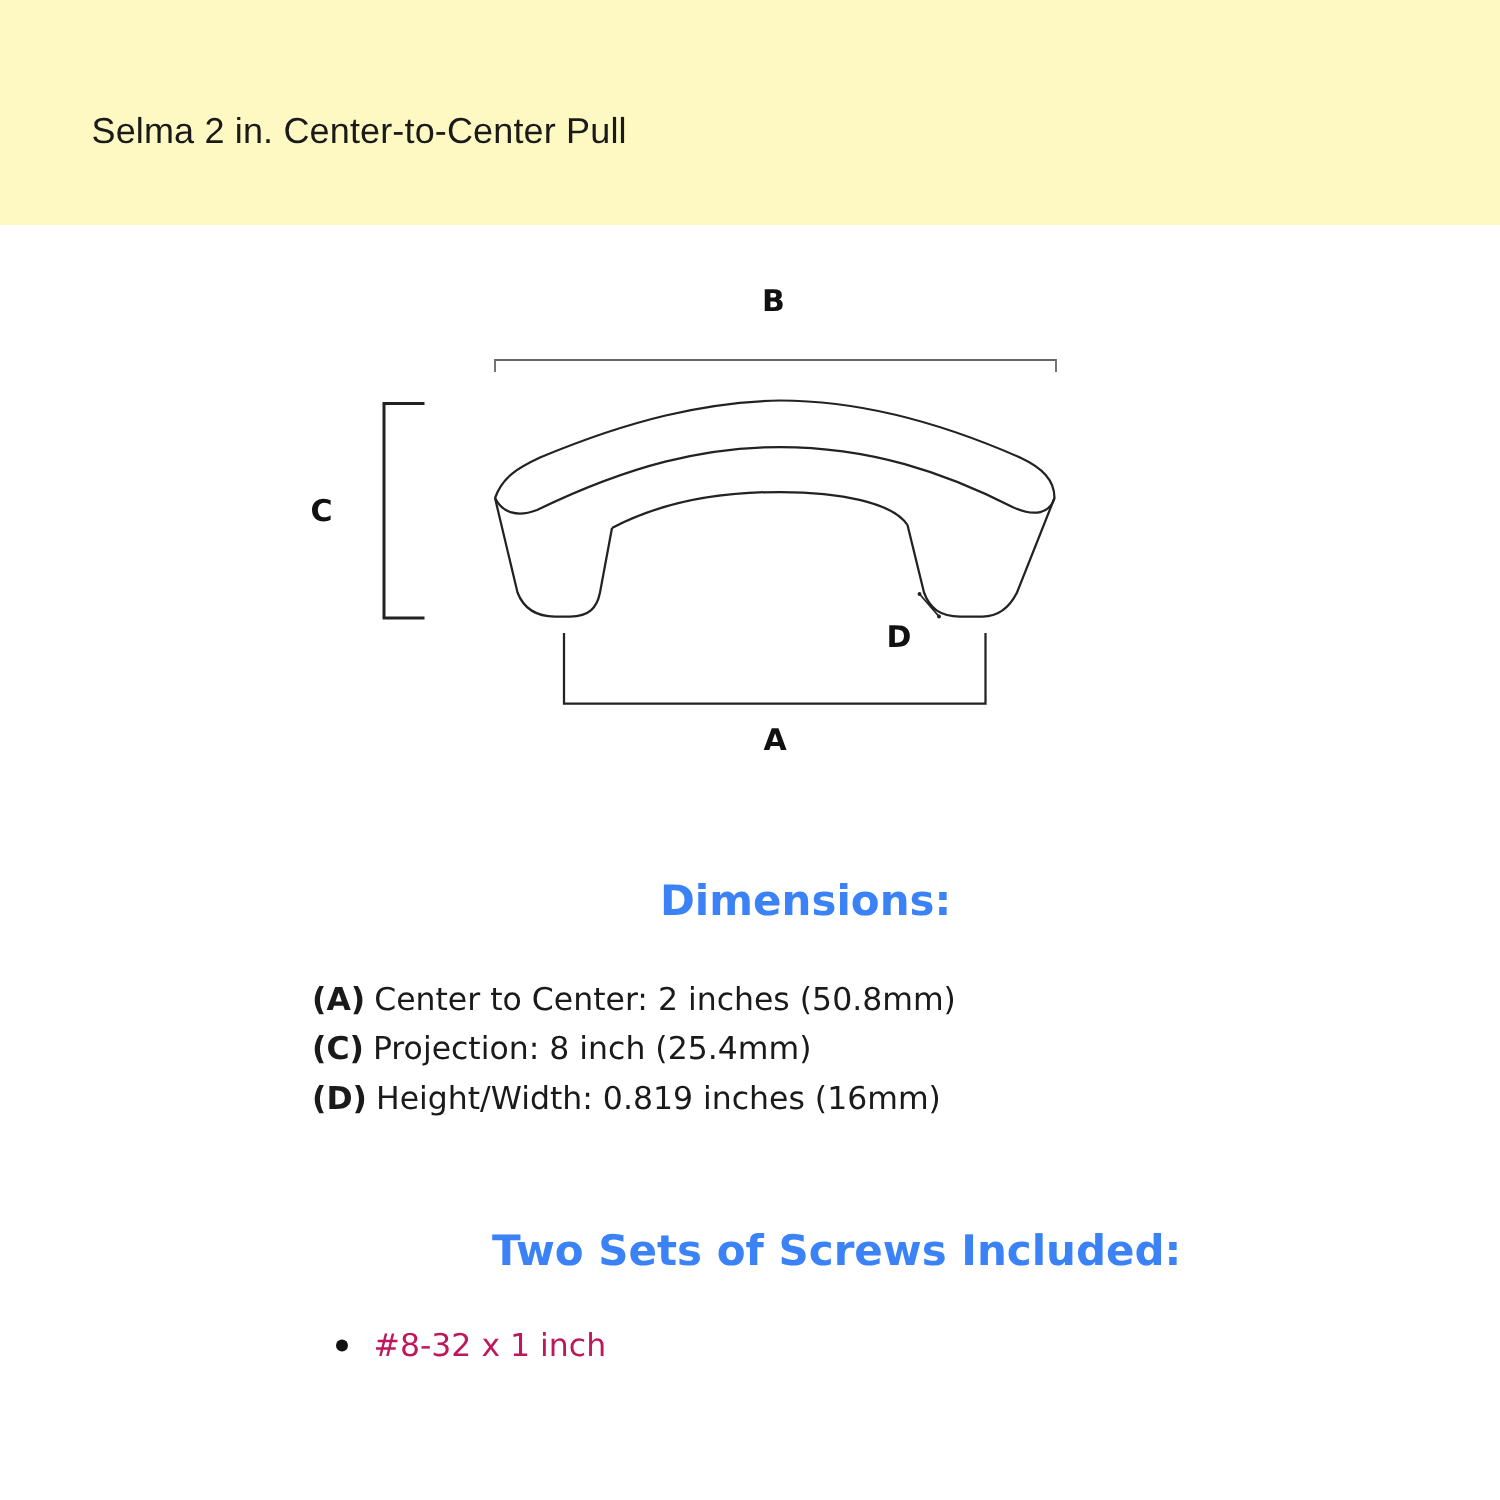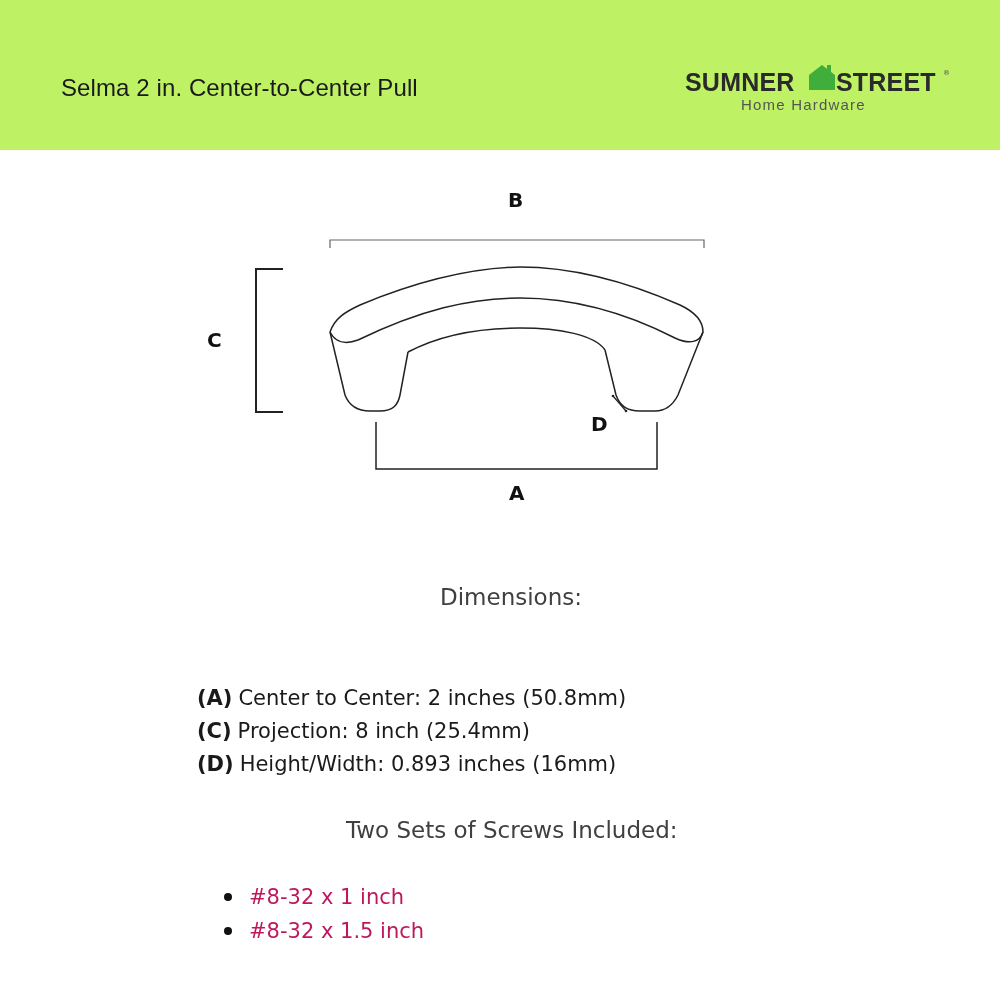--- a/index.html
+++ b/index.html
@@ -4,21 +4,21 @@
   <style>
     html, body { margin: 0; padding: 0; }
     body {
       width: 1000px; height: 1000px; background: #ffffff;
       position: relative; overflow: hidden;
       font-family: "DejaVu Sans", "Liberation Sans", sans-serif;
       color: #111111;
     }
     .header {
       position: absolute; left: 0; top: 0; width: 1000px; height: 150px;
-      background: #bef264;
+      background: #fef9c3;
     }
     .title {
       position: absolute; left: 61px; top: 74px;
       font-size: 24px; font-weight: normal; color: #1a1a1a; letter-spacing: 0.1px;
       font-family: "Liberation Sans", sans-serif;
     }
     .logo { position: absolute; left: 684px; top: 60px; width: 270px; height: 60px; }
     .logo-word {
       position: absolute; top: 8px; font-weight: bold; font-size: 25px; color: #2a2a2a;
       font-family: "Liberation Sans", sans-serif; letter-spacing: 0.2px;
@@ -30,24 +30,24 @@
     .logo-sub {
       position: absolute; left: 57px; top: 36px; font-size: 15px; color: #555;
       letter-spacing: 1.2px; font-family: "Liberation Sans", sans-serif;
     }
     .diagram { position: absolute; left: 0; top: 150px; width: 1000px; height: 400px; }
     .dim-label {
       position: absolute; font-weight: bold; font-size: 20px; color: #111;
       font-family: "DejaVu Sans", sans-serif;
     }
     .section-heading {
-      position: absolute; font-weight: normal; font-size: 23px; color: #404040;
+      position: absolute; font-weight: bold; font-size: 28px; color: #3b82f6;
       font-family: "DejaVu Sans", sans-serif;
     }
-    .dim-list { position: absolute; left: 197px; top: 650px; margin-top: 32px; }
+    .dim-list { position: absolute; left: 208px; top: 650px; }
     .dim-row {
       font-size: 21px; line-height: 33px; color: #1a1a1a; white-space: nowrap;
       font-family: "DejaVu Sans", sans-serif;
     }
     .dim-row .key { font-weight: bold; margin-right: 6px; }
     .screw-list { position: absolute; left: 224px; top: 880px; }
     .screw-row {
       font-size: 21px; line-height: 34px; color: #be185d; white-space: nowrap;
       font-family: "DejaVu Sans", sans-serif; display: flex; align-items: center;
     }
@@ -55,30 +55,20 @@
       display: inline-block; width: 8px; height: 8px; border-radius: 50%;
       background: #111; margin-right: 17px;
     }
   </style>
 </head>
 <body>
 
 <div class="header">
   <div class="title">Selma 2 in. Center-to-Center Pull</div>
 
-  <div class="logo">
-    <span class="logo-word logo-sumner">SUMNER</span>
-    <svg class="logo-house" viewBox="0 0 28 28">
-      <polygon points="14,2 27,12 27,27 1,27 1,12" fill="#3fae3a"></polygon>
-      <rect x="19" y="2" width="4" height="7" fill="#3fae3a"></rect>
-    </svg>
-    <span class="logo-word logo-street">STREET</span>
-    <span class="logo-reg">®</span>
-    <span class="logo-sub">Home Hardware</span>
-  </div>
 </div>
 
 <div class="diagram">
   <svg width="1000" height="400" viewBox="0 150 1000 400" style="position:absolute;left:0;top:0;">
 
     <path d="M330,248 L330,240 L704,240 L704,248" fill="none" stroke="#666" stroke-width="1.2"></path>
 
     <path d="M283,269 L256,269 L256,412 L283,412" fill="none" stroke="#222" stroke-width="2"></path>
 
     <path d="M376,422 L376,469 L657,469 L657,422" fill="none" stroke="#222" stroke-width="1.5"></path>
@@ -106,28 +96,24 @@
 <div class="section-heading" style="left:440px;top:584px;">Dimensions:</div>
 
 <div class="dim-list">
   <div class="dim-row">
     <span class="key">(A)</span><span>Center to Center: 2 inches (50.8mm)</span>
   </div>
   <div class="dim-row">
     <span class="key">(C)</span><span>Projection: 8 inch (25.4mm)</span>
   </div>
   <div class="dim-row">
-    <span class="key">(D)</span><span>Height/Width: 0.893 inches (16mm)</span>
+    <span class="key">(D)</span><span>Height/Width: 0.819 inches (16mm)</span>
   </div>
 </div>
 
-<div class="section-heading" style="left:346px;top:817px;">Two Sets of Screws Included:</div>
+<div class="section-heading" style="left:328px;top:817px;">Two Sets of Screws Included:</div>
 
 <div class="screw-list">
   <div class="screw-row">
     <span class="bullet"></span>
     <span>#8-32 x 1 inch</span>
   </div>
-  <div class="screw-row">
-    <span class="bullet"></span>
-    <span>#8-32 x 1.5 inch</span>
-  </div>
 </div>
 
 </body></html>

